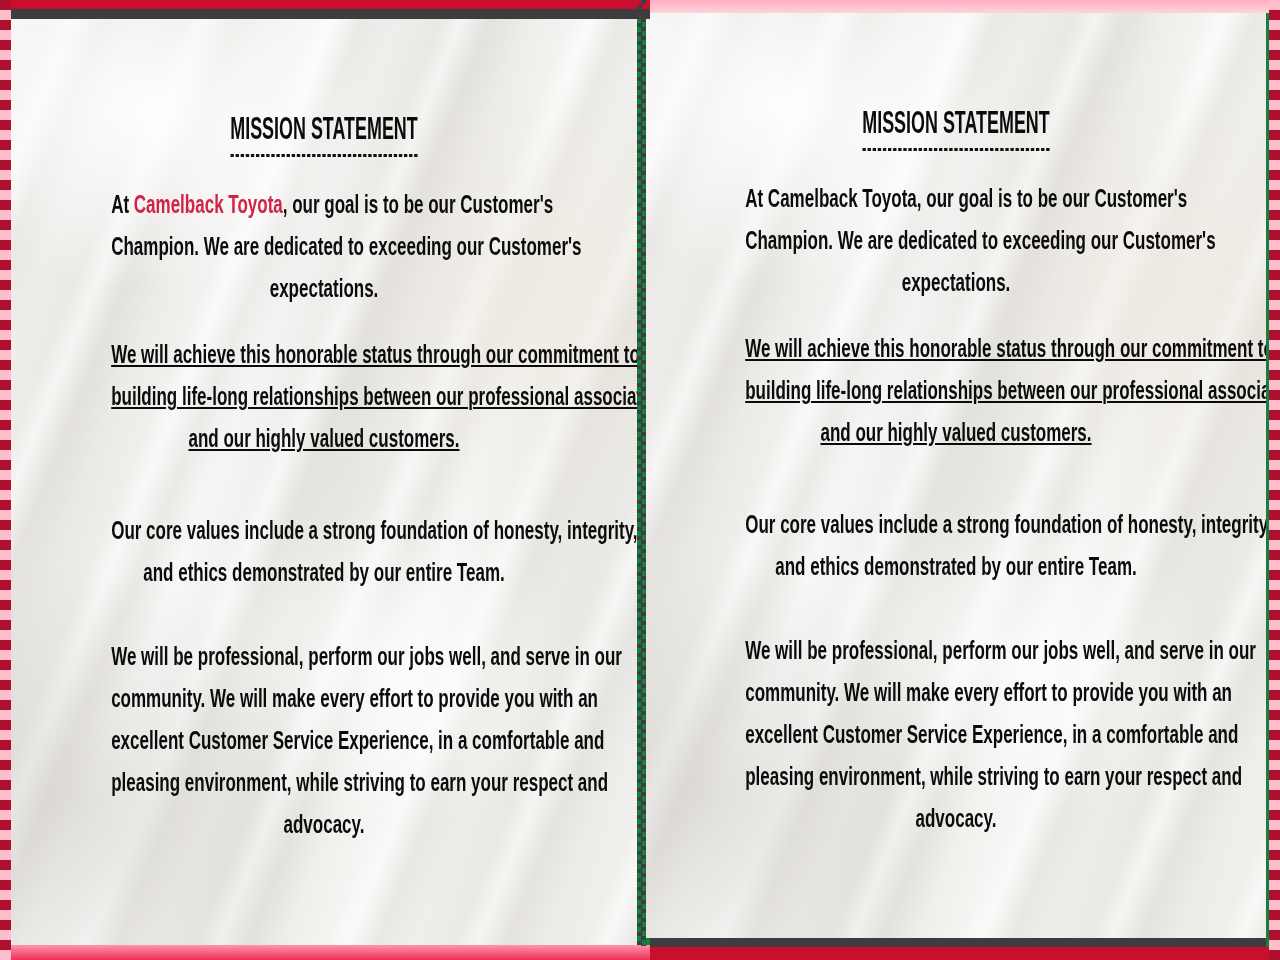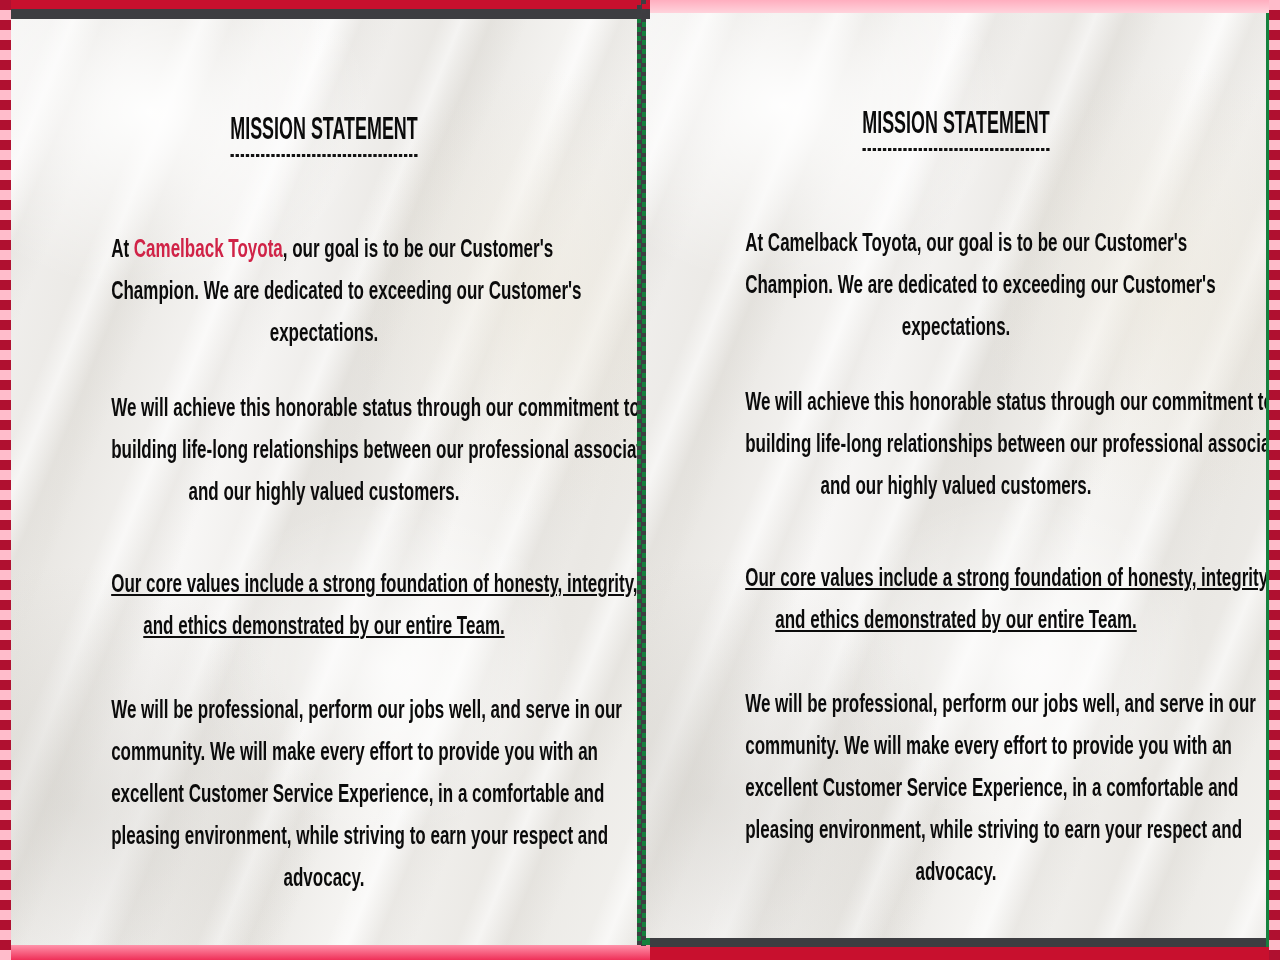--- a/index.html
+++ b/index.html
@@ -61,23 +61,23 @@
     transform-origin: 50% 50%;
     white-space: nowrap;
   }
   .doc-title .title-text {
     display: inline-block;
     border-bottom: 3px dashed #121212;
     padding-bottom: 3px;
   }
 
   .para { margin: 0; }
-  .p1 { margin-top: 70px; }
-  .p2 { margin-top: 33px; }
-  .p3 { margin-top: 50px; text-decoration: underline; }
+  .p1 { margin-top: 26px; }
+  .p2 { margin-top: 24px; text-decoration: underline; }
+  .p3 { margin-top: 50px; }
   .p4 { margin-top: 42px; }
 
   .line {
     line-height: 42px;
     font-size: 25px;
     white-space: nowrap;
     transform: scaleX(0.68);
     transform-origin: 50% 50%;
   }
 

